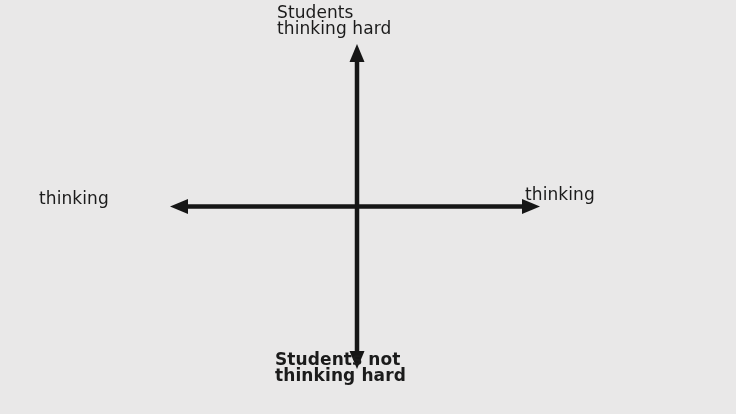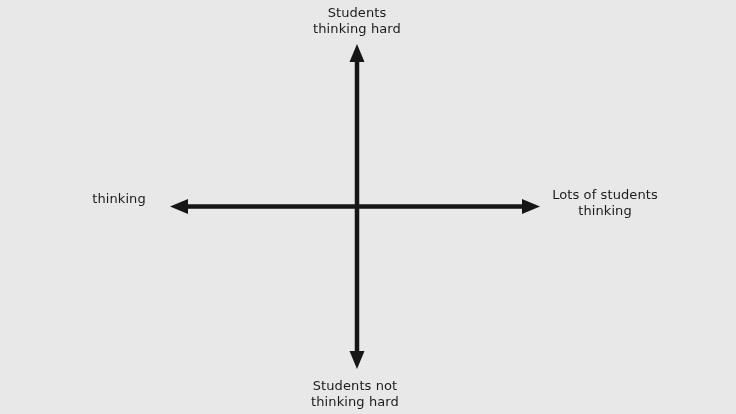--- a/index.html
+++ b/index.html
@@ -28,28 +28,28 @@
     stroke: var(--axis-color, #161616);
     stroke-width: 4.5;
   }
   .axis-arrow {
     fill: var(--axis-color, #161616);
     stroke: none;
   }
   .axis-label {
     position: absolute;
     color: var(--text-color, #1b1b1b);
-    font-size: 13px;
+    font-size: 17px;
     line-height: 15.5px;
-    text-align: center;
+    text-align: left;
     letter-spacing: 0.1px;
     white-space: nowrap;
   }
   .label-top    { left: 277px; top: 5px;   width: 160px; }
-  .label-bottom { left: 275px; top: 378px; width: 160px; }
+  .label-bottom { left: 275px; top: 352px; width: 160px; font-weight: bold; }
   .label-left   { left: 39px;  top: 191px; width: 160px; }
   .label-right  { left: 525px; top: 187px; width: 160px; }
 </style>
 </head>
 <body>
 
 <div class="canvas">
 
   <svg class="axes-svg" viewBox="0 0 736 414" aria-hidden="true">
 
@@ -70,17 +70,16 @@
   <div class="axis-label label-bottom">
     <div>Students not</div>
     <div>thinking hard</div>
   </div>
 
   <div class="axis-label label-left">
     <div>thinking</div>
   </div>
 
   <div class="axis-label label-right">
-    <div>Lots of students</div>
     <div>thinking</div>
   </div>
 
 </div>
 
 </body></html>

